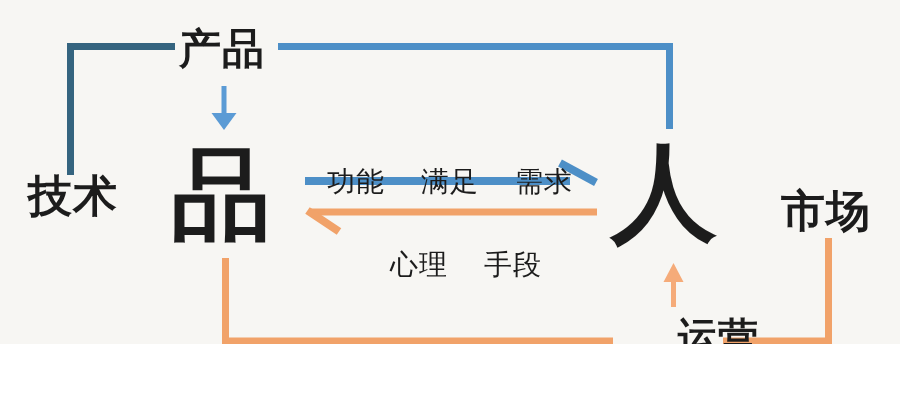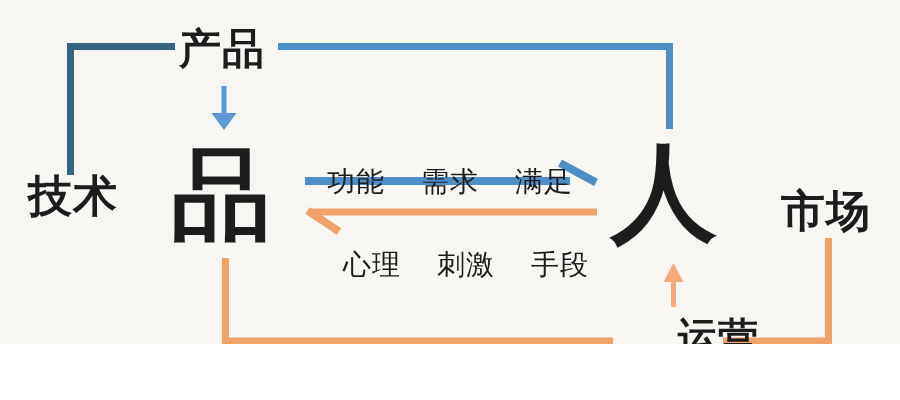--- a/index.html
+++ b/index.html
@@ -75,23 +75,22 @@
 
   <div class="txt node product">产品</div>
   <div class="txt node technology">技术</div>
   <div class="txt node market">市场</div>
   <div class="txt big pin">品</div>
   <div class="txt big person">人</div>
   <div class="txt node operations">运营</div>
 
   <div class="flow-row flow-top">
     <span>功能</span>
+    <span>满足</span>
     <span>需求</span>
-    <span>满足</span>
   </div>
 
   <div class="flow-row flow-bottom">
     <span>心理</span>
-    <span>刺激</span>
     <span>手段</span>
   </div>
 
 </div>
 
 </body></html>

